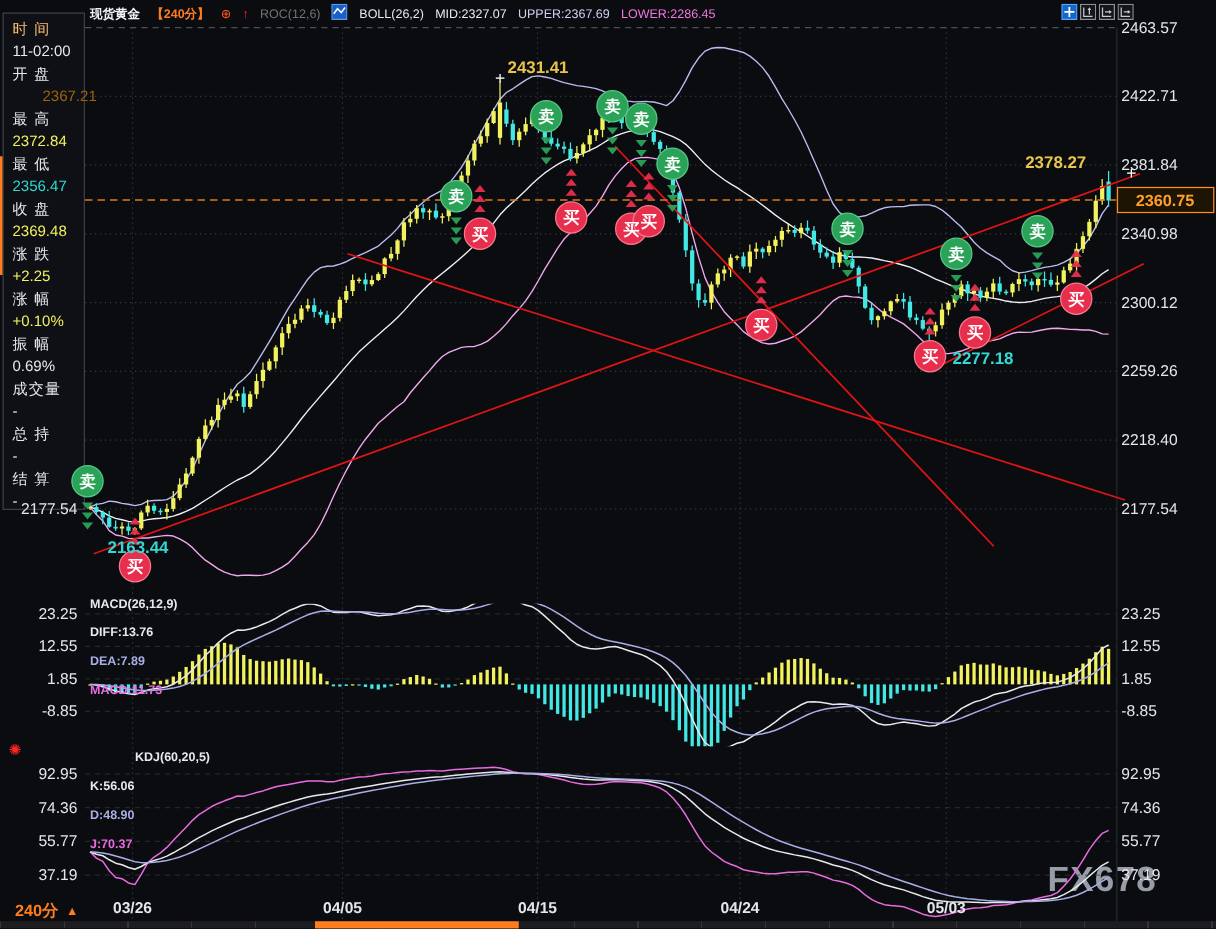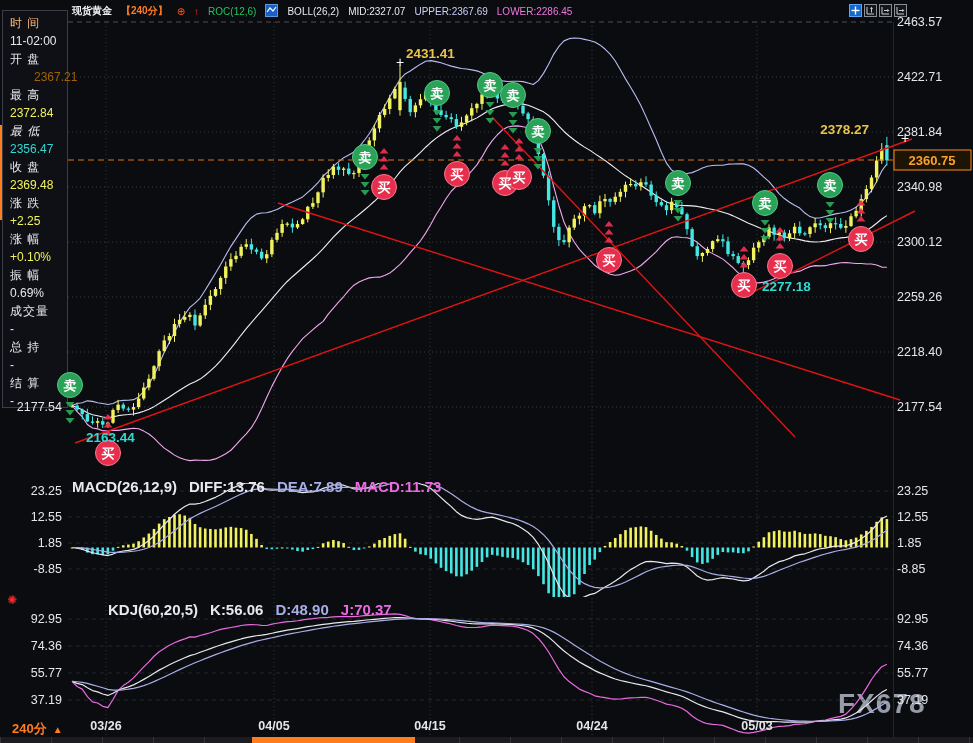--- a/index.html
+++ b/index.html
@@ -6,22 +6,22 @@
   #app{position:relative;width:973px;height:743px;background:#0b0c10;overflow:hidden;
        font-family:"Liberation Sans","DejaVu Sans",sans-serif;}
   #top-bar{position:absolute;left:72px;top:2px;height:18px;display:flex;align-items:center;gap:9px;
            font-size:10px;z-index:7;white-space:nowrap;}
   #top-bar .seg{display:inline-block;}
   #toolbar{position:absolute;left:849px;top:3px;display:flex;gap:2px;z-index:8;}
   #toolbar .tool{width:13px;height:13px;display:block;cursor:pointer;}
   #sidebar{position:absolute;left:2px;top:10px;width:66px;height:398px;background:#0e1015;
            border:1px solid #3a3f47;box-sizing:border-box;z-index:2;padding:3px 0 0 7px;}
   #sidebar .srow{line-height:18px;font-size:12px;letter-spacing:1px;}
-  #macd-header,#kdj-header{position:absolute;left:72px;display:flex;gap:12px;font-size:15px;
-           font-weight:bold;z-index:6;white-space:nowrap;}
+  #macd-header,#kdj-header{position:absolute;left:72px;display:flex;gap:12px;font-size:10px;
+           font-weight:bold;z-index:6;white-space:nowrap;flex-direction:column;}
   #macd-header{top:478px;}
   #kdj-header{top:601px;}
   #watermark{position:absolute;left:838px;top:688px;font-size:28px;font-weight:bold;
            color:#969ca8;letter-spacing:1px;z-index:3;}
   #bottom-dates{position:absolute;left:0;top:719px;width:973px;height:18px;z-index:7;}
   #bottom-dates .dlab{position:absolute;transform:translateX(-50%);font-size:12.5px;font-weight:bold;color:#e4e6ea;}
   #period-tag{position:absolute;left:12px;top:720px;z-index:7;color:#ff7d1f;font-weight:bold;font-size:13px;
            display:flex;align-items:center;gap:6px;cursor:pointer;}
   #period-tag .tri{font-size:10px;}
   #scrollbar{position:absolute;left:0;top:737px;width:973px;height:6px;z-index:7;
@@ -32,21 +32,21 @@
 </style>
 </head>
 <body>
 
 <div id="app">
   <div id="top-bar">
       <span class="seg" style="color: rgb(240, 240, 244); font-weight: bold;">现货黄金</span>
       <span class="seg" style="color: rgb(255, 125, 31); font-weight: bold;">【240分】</span>
       <span class="seg" style="color: rgb(255, 90, 30);">⊕</span>
       <span class="seg" style="color: rgb(255, 42, 42); font-weight: bold;">↑</span>
-      <span class="seg" style="color: #22c55e;">ROC(12,6)</span>
+      <span class="seg" style="color: #737373;">ROC(12,6)</span>
       <span><svg width="13" height="13">
           <rect x="0.5" y="0.5" width="12" height="12" fill="#1a5fc8" stroke="#5a9ae0"></rect>
           <polyline points="2,8 5,4 8,7 11,3" fill="none" stroke="#fff" stroke-width="1.2"></polyline>
         </svg></span>
       <span class="seg" style="color: rgb(232, 232, 238);">BOLL(26,2)</span>
       <span class="seg" style="color: rgb(233, 233, 239);">MID:2327.07</span>
       <span class="seg" style="color: rgb(205, 208, 244);">UPPER:2367.69</span>
       <span class="seg" style="color: rgb(240, 120, 224);">LOWER:2286.45</span>
     </div>
   <div id="toolbar">
@@ -74,21 +74,21 @@
           <polygon points="8.2,5 8.2,8 10.5,6.5" fill="#c8ccd2"></polygon>
         </svg></span>
     </div>
   <div id="sidebar">
       <div class="srow" style="color: #fdba74;">时 间</div>
       <div class="srow" style="color: rgb(232, 232, 236); letter-spacing: 0px;">11-02:00</div>
       <div class="srow" style="color: rgb(232, 232, 236);">开 盘</div>
       <div class="srow" style="color: #a16207; letter-spacing: 0px; margin-left: 24px;">2367.21</div>
       <div class="srow" style="color: rgb(232, 232, 236);">最 高</div>
       <div class="srow" style="color: rgb(242, 242, 94); letter-spacing: 0px;">2372.84</div>
-      <div class="srow" style="color: rgb(232, 232, 236); font-style: italic;">最 低</div>
+      <div class="srow" style="color: rgb(232, 232, 236);">最 低</div>
       <div class="srow" style="color: rgb(50, 216, 210); letter-spacing: 0px;">2356.47</div>
       <div class="srow" style="color: rgb(232, 232, 236);">收 盘</div>
       <div class="srow" style="color: rgb(242, 242, 94); letter-spacing: 0px;">2369.48</div>
       <div class="srow" style="color: rgb(232, 232, 236);">涨 跌</div>
       <div class="srow" style="color: rgb(242, 242, 94); letter-spacing: 0px;">+2.25</div>
       <div class="srow" style="color: rgb(232, 232, 236);">涨 幅</div>
       <div class="srow" style="color: rgb(242, 242, 94); letter-spacing: 0px;">+0.10%</div>
       <div class="srow" style="color: rgb(232, 232, 236);">振 幅</div>
       <div class="srow" style="color: rgb(232, 232, 236); letter-spacing: 0px;">0.69%</div>
       <div class="srow" style="color: rgb(232, 232, 236);">成交量</div>

